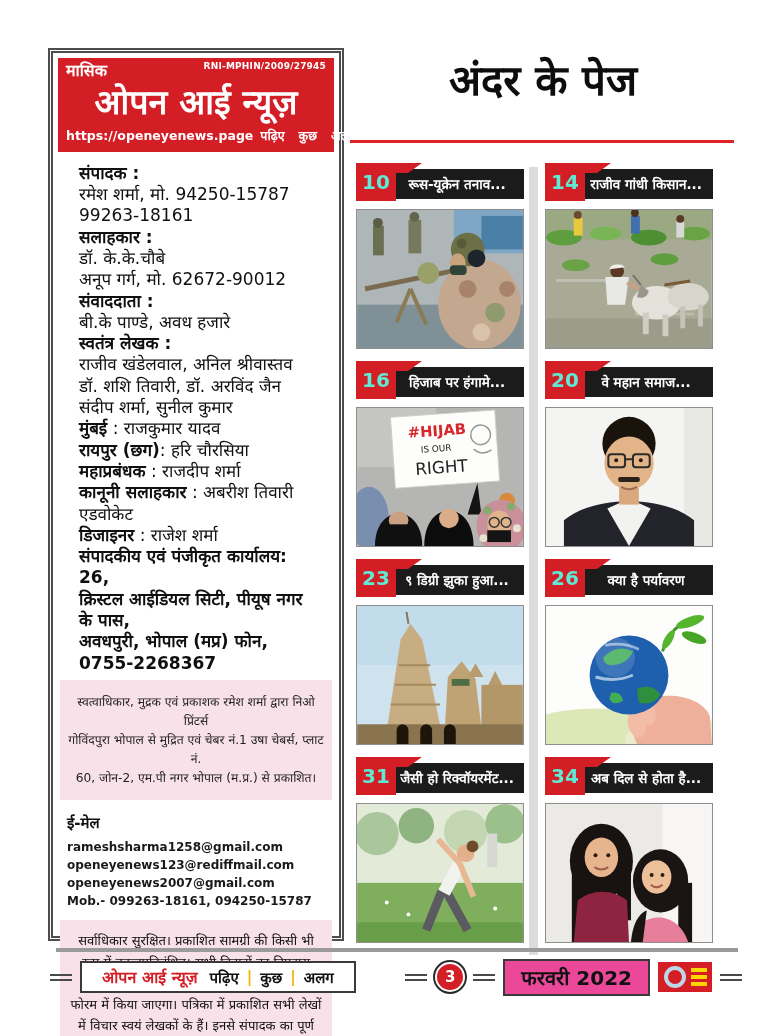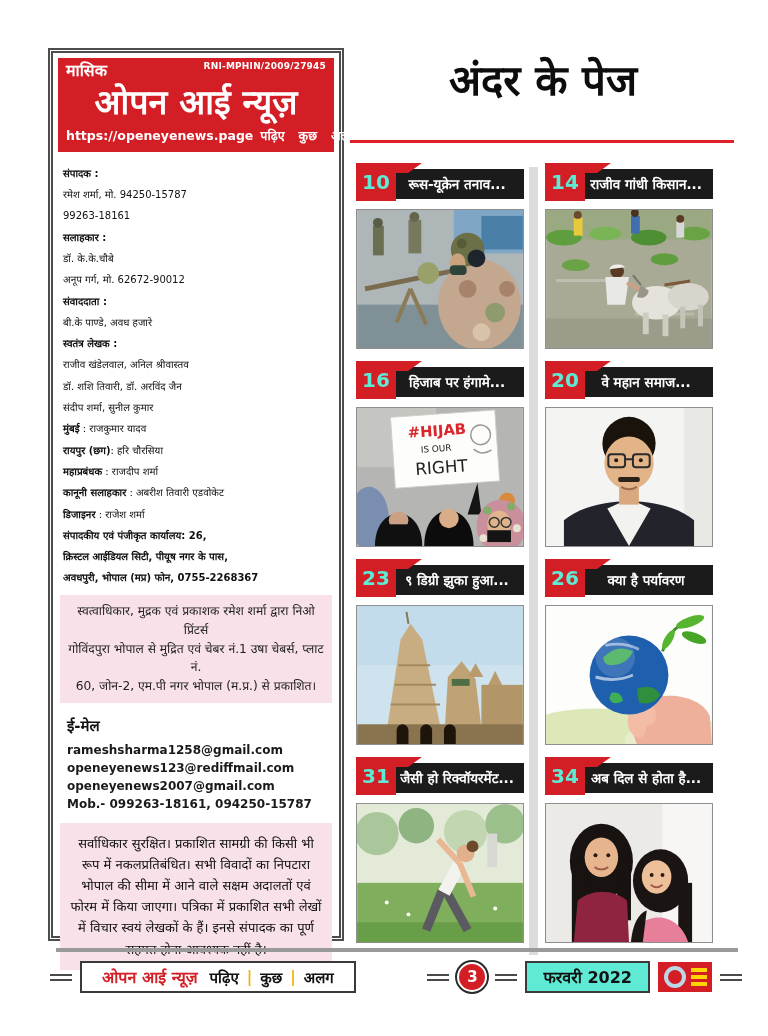--- a/index.html
+++ b/index.html
@@ -9,23 +9,23 @@
   .sidebar{position:absolute;left:48px;top:48px;width:296px;height:893px;
            border:5px double #4d4d4d;background:#fff;box-sizing:border-box;
            display:flex;flex-direction:column;}
   .masthead{margin:5px;background:#d41e26;color:#fff;padding:1px 8px 8px;}
   .mh-row1{display:flex;justify-content:space-between;align-items:flex-start;}
   .mh-monthly{font-weight:bold;font-size:16px;}
   .mh-rni{font-weight:bold;font-size:9px;letter-spacing:.2px;margin-top:2px;}
   .mh-title{text-align:center;font-size:34px;font-weight:bold;line-height:1.2;margin:1px 0 4px;}
   .mh-row2{display:flex;align-items:center;gap:7px;font-weight:bold;font-size:12.5px;}
   .ybar{display:inline-block;width:3px;height:14px;background:#ffd400;}
-  .staff{padding:6px 10px 0;font-size:10px;line-height:21.3px;color:#101010;}
+  .staff{padding:6px 26px 0;font-size:17px;line-height:21.3px;color:#101010;}
   .staff .b{font-weight:bold;}
-  .pinkbox{margin:6px 7px 0;background:#f8e1e8;padding:7px 8px;font-size:12.2px;
+  .pinkbox{margin:6px 7px 0;background:#f8e1e8;padding:13px 8px;font-size:12.2px;
            line-height:1.55;text-align:center;color:#222;}
   .emailblk{padding:12px 14px 10px;}
   .email-head{font-weight:bold;font-size:15px;margin-bottom:6px;}
   .email-line{font-weight:bold;font-size:12px;line-height:1.5;color:#1a1a1a;}
   .disclaimer{margin:auto 7px 7px;background:#f8e1e8;padding:10px 9px;font-size:13px;
               line-height:1.62;text-align:center;color:#101010;}
   
   .rpane{position:absolute;left:348px;top:48px;width:390px;height:906px;}
   .toc-heading{text-align:center;font-size:42px;font-weight:bold;color:#0d0d0d;margin:2px 0 0;}
   .toc-rule{position:absolute;top:92px;left:2px;right:4px;height:3px;background:#e02128;}
@@ -53,22 +53,22 @@
   .flines{display:flex;flex-direction:column;gap:3px;width:22px;}
   .flines div{height:2px;background:#4a4a4a;}
   .fbrandbox{flex:0 0 auto;display:flex;align-items:center;gap:12px;border:2px solid #3a3a3a;
              background:#fff;height:28px;padding:0 20px;}
   .fbrand{color:#d41e26;font-weight:bold;font-size:16px;}
   .ftags{display:flex;align-items:center;gap:8px;font-weight:bold;font-size:15px;color:#111;}
   .fy{color:#f0b400;font-weight:900;}
   .fpage{width:26px;height:26px;border-radius:50%;background:#d41e26;border:2px solid #fff;
          box-shadow:0 0 0 2px #2a2a2a;color:#fff;font-weight:bold;font-size:15px;
          display:flex;align-items:center;justify-content:center;flex:0 0 auto;}
-  .fdate{border:2px solid #3a3a3a;background:#5eead4;padding:3px 16px;font-weight:bold;
-         font-size:16px;white-space:nowrap;}
+  .fdate{border:2px solid #3a3a3a;background:#ec4899;padding:3px 16px;font-weight:bold;
+         font-size:20px;white-space:nowrap;}
   .flogo{width:54px;height:30px;background:#d41e26;display:flex;align-items:center;
          justify-content:center;gap:5px;flex:0 0 auto;}
   .flogo .eye{width:14px;height:14px;border-radius:50%;border:4px solid #bcd7e8;background:#d41e26;}
   .flogo .bars{display:flex;flex-direction:column;gap:3px;}
   .flogo .bars div{width:16px;height:4px;background:#ffd400;}
   .spacergrow{flex:1 1 auto;}
 </style>
 </head>
 <body>
 

